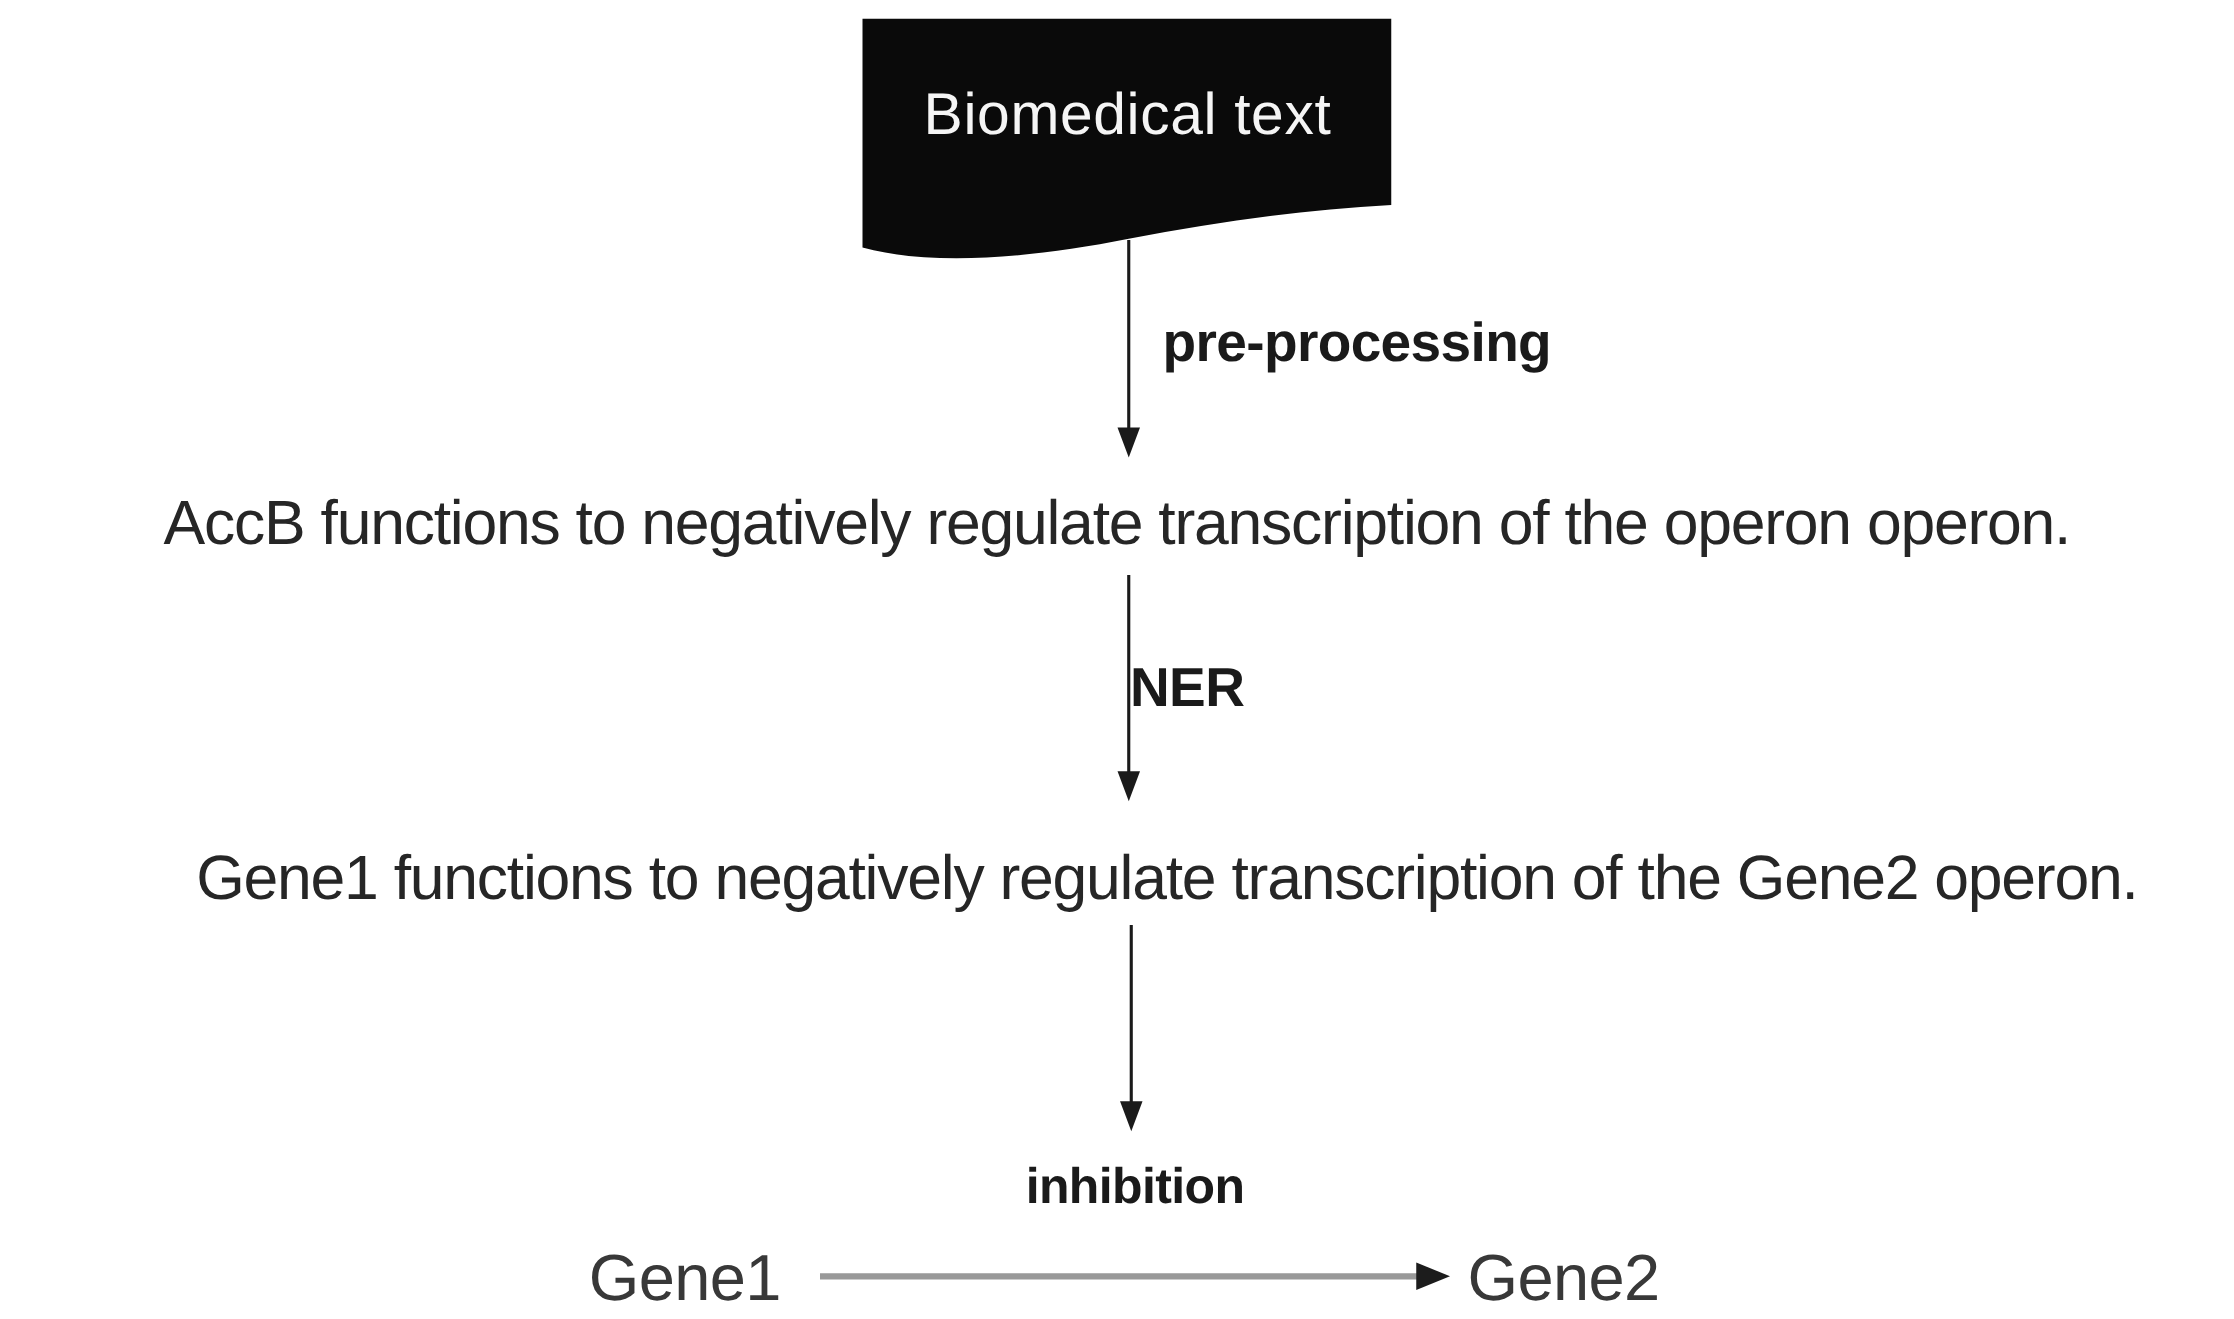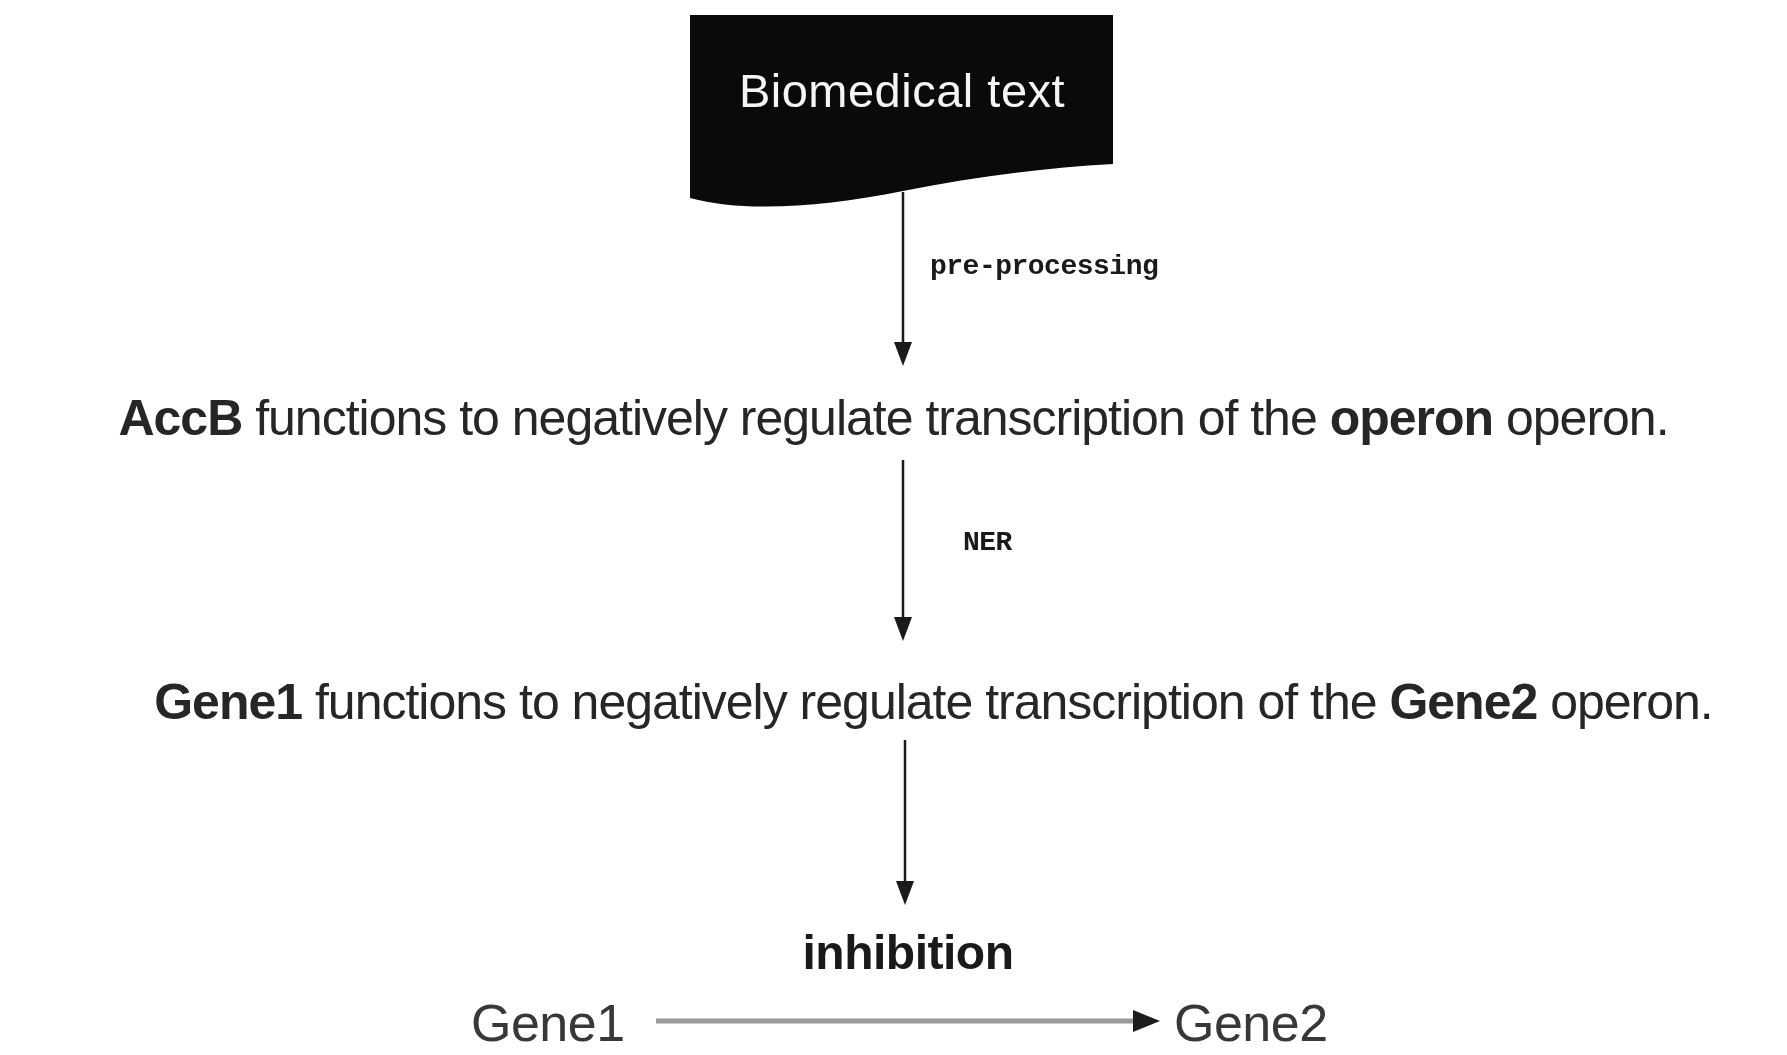--- a/index.html
+++ b/index.html
@@ -23,29 +23,28 @@
   .abs{position:absolute;line-height:1;white-space:nowrap;}
   .doc-title{
     left:690px;top:15px;width:424px;height:150px;
     display:flex;align-items:center;justify-content:center;
     color:#f5f5f5;font-size:47px;letter-spacing:0.5px;
   }
   .sentence{
     left:0;width:100%;text-align:center;
     font-size:50px;letter-spacing:-1px;color:var(--text_dark);
   }
-  .sentence .b{font-weight:bold;}
+  .sentence .b{font-weight:normal;}
   .step-label{
-    font-weight:bold;font-size:28px;color:var(--label_dark);
+    font-weight:bold;font-size:44px;color:var(--label_dark);
     letter-spacing:-0.5px;
-    font-family:Liberation Mono, monospace;
   }
   .relation-type{
     left:908px;top:929px;transform:translateX(-50%);
-    font-weight:bold;font-size:48px;color:var(--label_dark);
+    font-weight:bold;font-size:40px;color:var(--label_dark);
     letter-spacing:-0.5px;
   }
   .gene-label{
     font-size:52px;color:var(--bottom_text);letter-spacing:-0.5px;
   }
   svg{display:block;}
   .wave{fill:var(--shape_fill);}
   .varrow-line{stroke:var(--label_dark);stroke-width:2.5;}
   .varrow-head{fill:var(--label_dark);}
   .hline{stroke:var(--edge_gray);stroke-width:5;}
@@ -80,21 +79,21 @@
     <g>
       <line class="hline" x1="656" y1="1021" x2="1136" y2="1021"></line>
       <polygon class="hhead" points="1160,1021 1133,1010 1133,1032"></polygon>
     </g>
   </svg>
 
   <div class="abs doc-title">Biomedical text</div>
 
   <div class="abs step-label" style="left:930px;top:253px;">pre-processing</div>
 
-  <div class="abs step-label" style="left:963px;top:529px;">NER</div>
+  <div class="abs step-label" style="left:904px;top:529px;">NER</div>
 
 
   <div class="abs sentence" style="top:393px;">
     <span class="b">AccB</span><span> functions to negatively regulate transcription of the </span><span class="b">operon</span><span> operon.</span>
   </div>
 
   <div class="abs sentence" style="top:677px;margin-left:40px;">
     <span class="b">Gene1</span><span> functions to negatively regulate transcription of the </span><span class="b">Gene2</span><span> operon.</span>
   </div>
 

